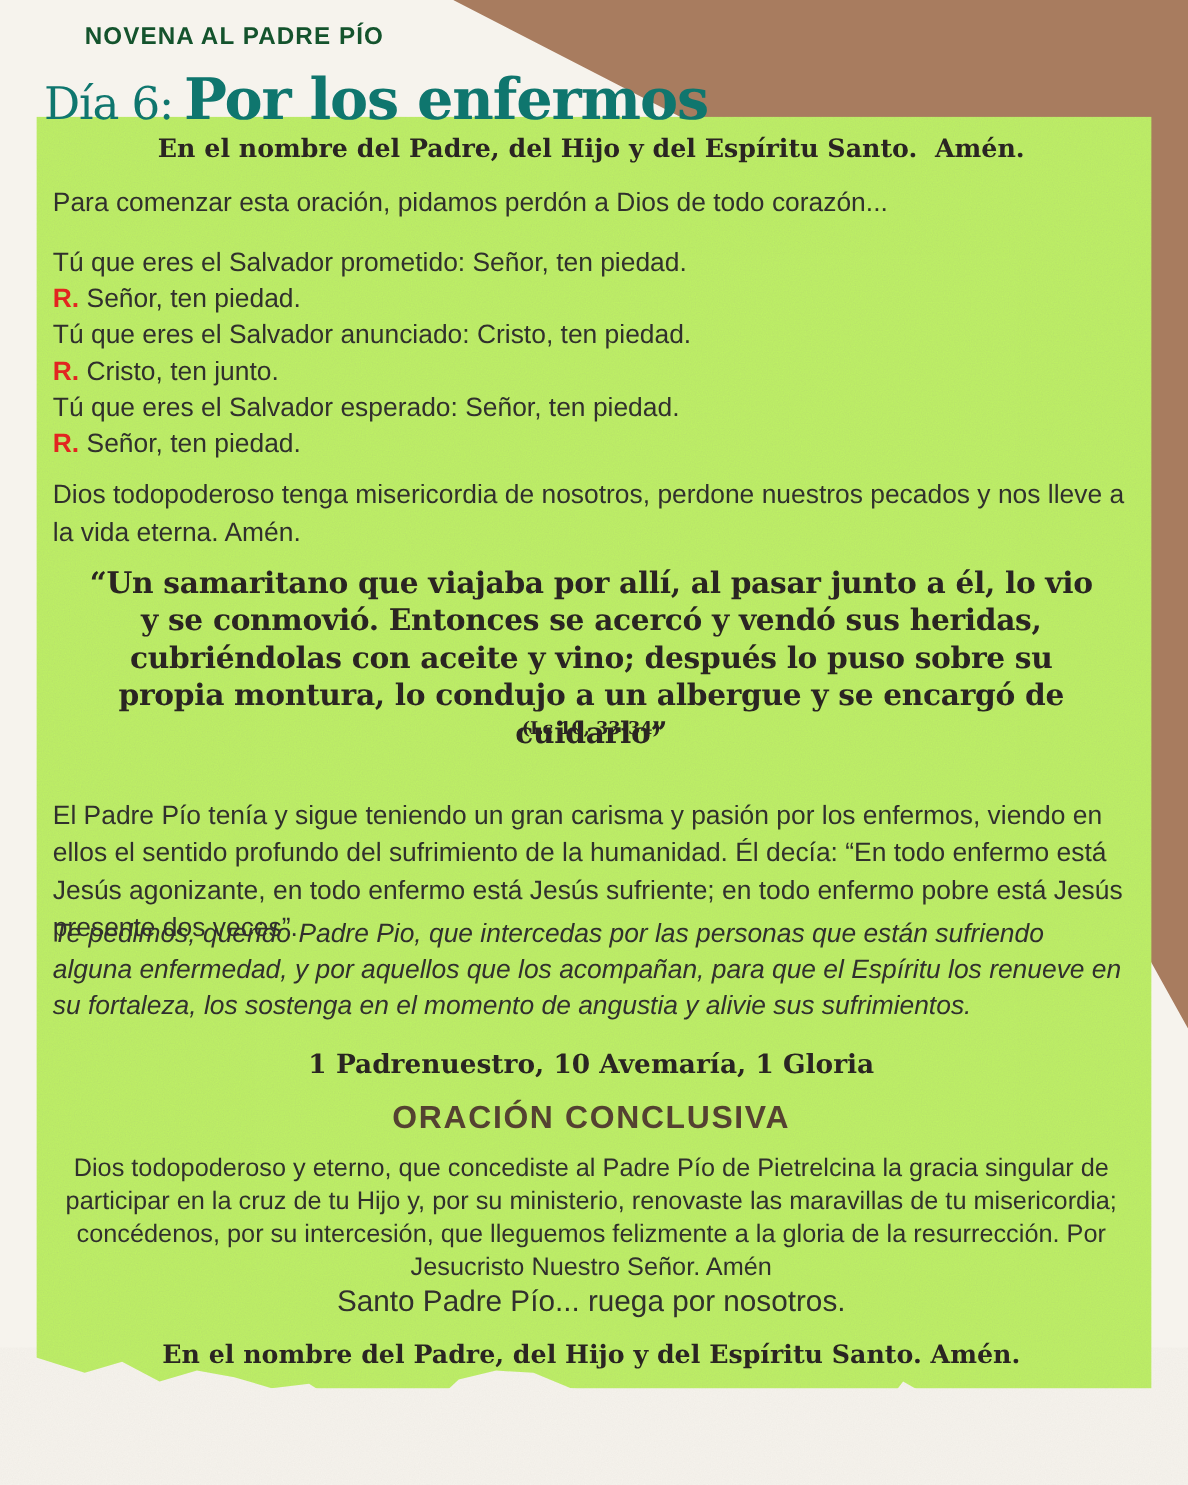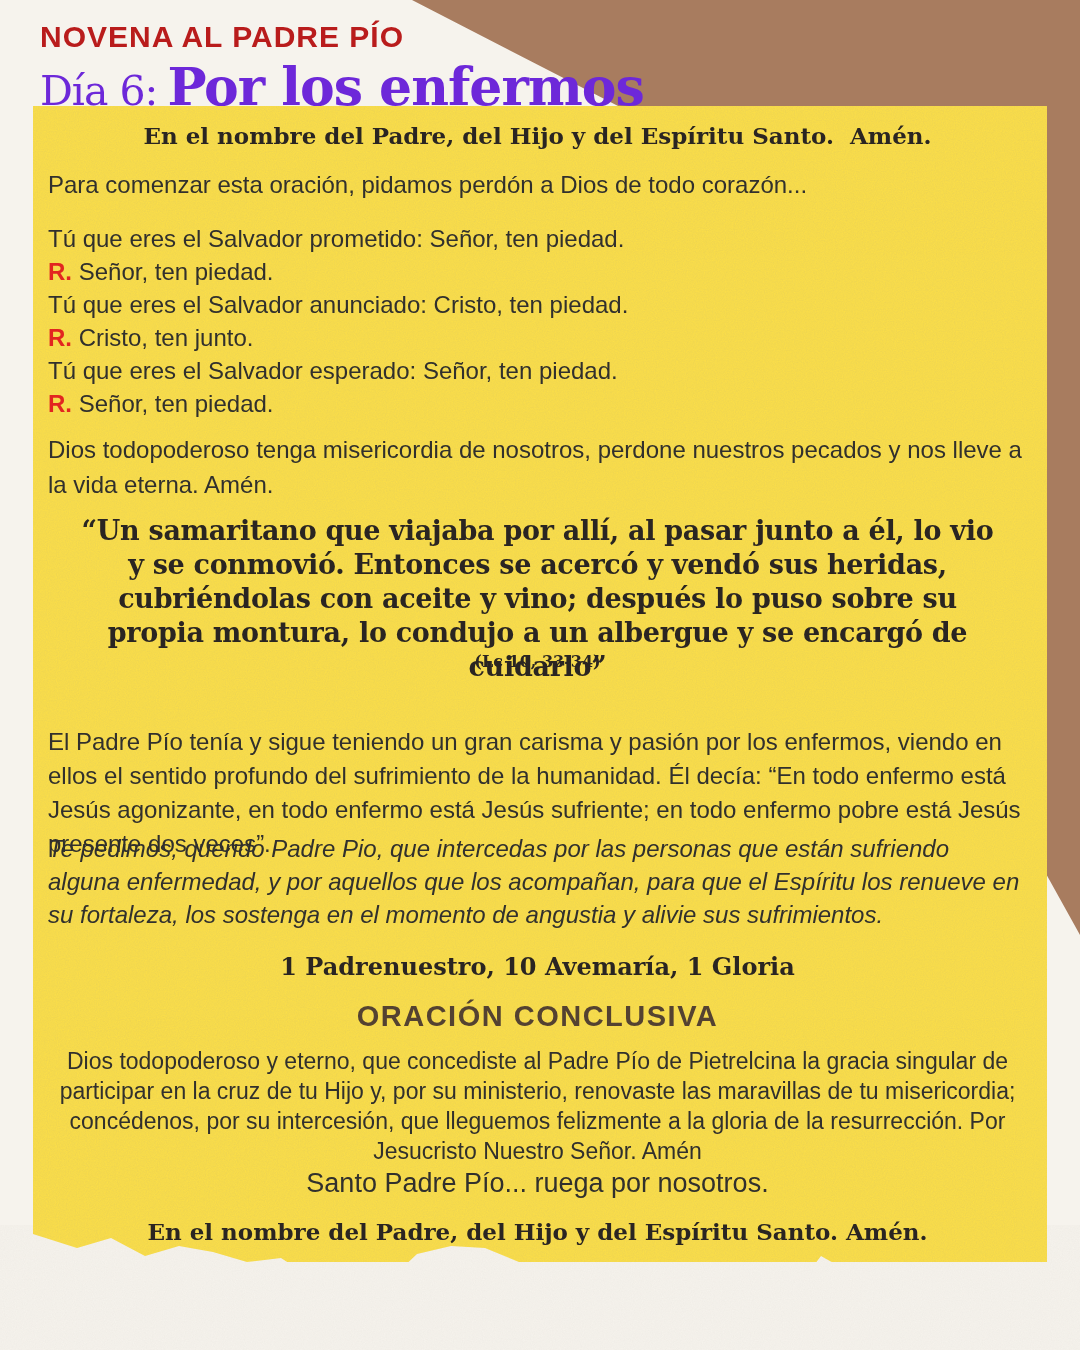--- a/index.html
+++ b/index.html
@@ -16,31 +16,31 @@
     background:#a87c5f;
     clip-path:polygon(412px 0,1080px 0,1080px 935px,620px 107px);
     z-index:1;
   }
   
   .bottom-strip{position:absolute;left:0;top:1225px;width:1080px;height:125px;z-index:2;opacity:.35;}
   .bottom-strip svg{width:100%;height:100%;display:block;}
   
   .paper{
     position:absolute;left:33px;top:106px;width:1014px;height:1156px;
-    background:#fde047;
+    background:#bef264;
     z-index:3;
     clip-path:polygon(0 0,1014px 0,1014px 1168px,986px 1190px,952px 1178px,918px 1188px,884px 1172px,852px 1180px,820px 1168px,788px 1150px,756px 1192px,724px 1206px,690px 1200px,656px 1188px,622px 1176px,588px 1182px,554px 1170px,520px 1160px,486px 1156px,452px 1142px,418px 1140px,384px 1148px,350px 1180px,316px 1166px,282px 1174px,248px 1152px,214px 1156px,180px 1146px,146px 1140px,112px 1150px,78px 1132px,44px 1142px,0 1128px);
   }
   .grain{position:absolute;left:0;top:0;width:100%;height:100%;opacity:.8;pointer-events:none;}
   
   .header{position:absolute;left:40px;top:20px;z-index:4;}
   .eyebrow{
-    font-weight:bold;font-size:30px;letter-spacing:1px;color:#b91c1c;
+    font-weight:bold;font-size:22px;letter-spacing:1px;color:#14532d;margin-left:37px;
   }
-  .title-line{display:flex;align-items:baseline;gap:10px;margin-top:2px;color:#6d28d9;}
+  .title-line{display:flex;align-items:baseline;gap:10px;margin-top:14px;color:#0f766e;}
   .slab{font-family:"DejaVu Serif",serif;}
   .title-prefix{font-size:41px;font-weight:normal;letter-spacing:-1px;}
   .title-main{font-size:52px;font-weight:bold;letter-spacing:-1px;}
   
   .blk{position:absolute;left:15px;right:20px;color:#31302d;}
   .center{text-align:center;}
   .sans24{font-size:24px;line-height:33px;}
   .opening{top:16px;font-size:23px;font-weight:bold;color:#2a2522;white-space:pre-wrap;}
   .intro{top:62px;}
   .litany{top:116px;}

